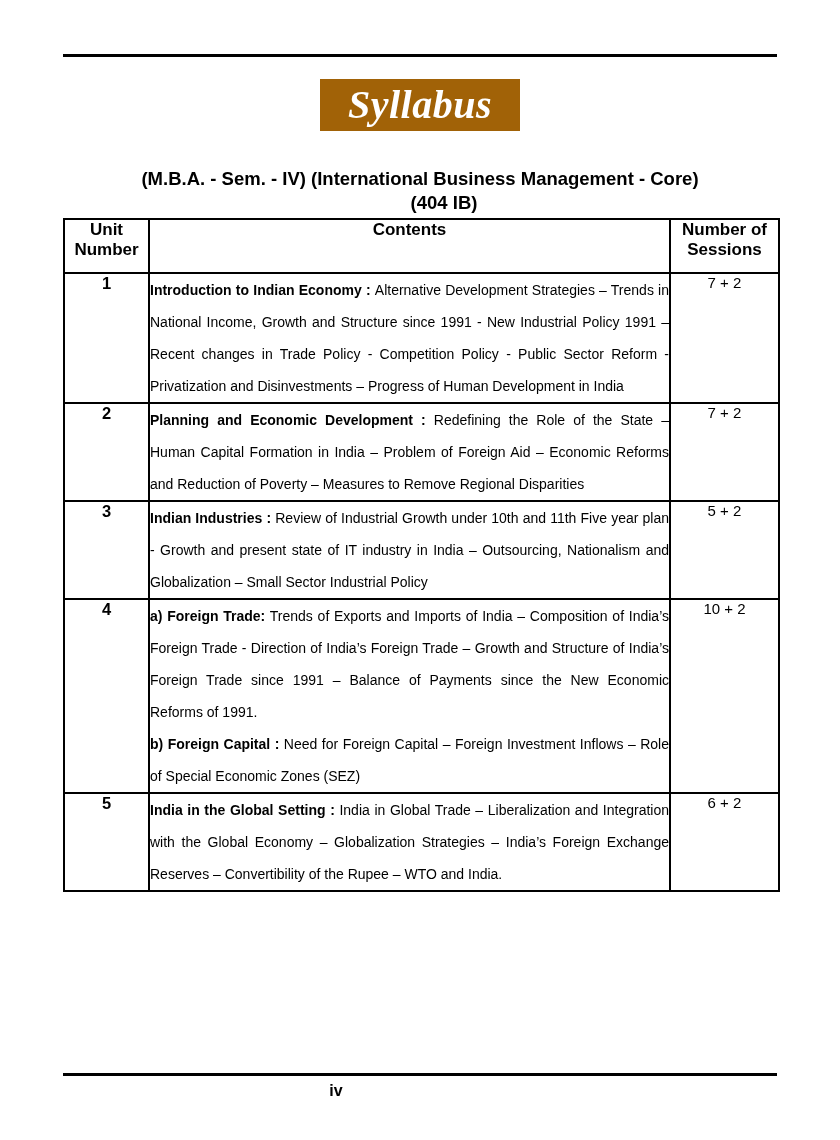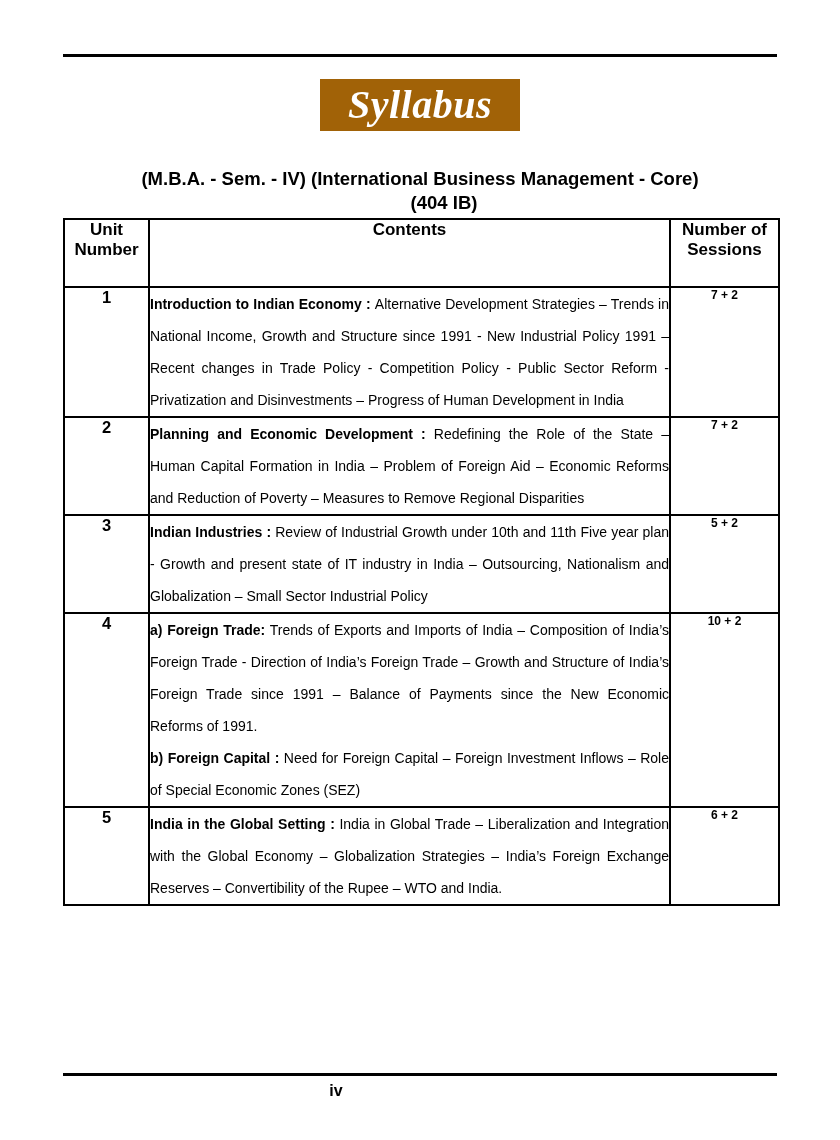--- a/index.html
+++ b/index.html
@@ -99,37 +99,37 @@
   col.c-unit { width: 85px; }
   col.c-contents { width: 521px; }
   col.c-sessions { width: 109px; }
 
   th.head-unit, th.head-contents, th.head-sessions {
     font-size: 17px;
     font-weight: bold;
     text-align: center;
     vertical-align: top;
     padding-top: 8px;
-    height: 68px;
+    height: 54px;
     box-sizing: border-box;
   }
   th.head-unit .line2, th.head-sessions .line2 {
     display: block;
   }
 
   td.unit-cell {
     text-align: center;
     font-size: 16.5px;
     font-weight: bold;
     padding-top: 7px;
   }
   td.sessions-cell {
     text-align: center;
-    font-size: 12px;
-    font-weight: bold;
+    font-size: 15px;
+    font-weight: normal;
     padding-top: 7px;
   }
   td.contents-cell {
     padding: 5px 9px 6px 11px;
     font-size: 14px;
     line-height: 32px;
     text-align: justify;
     text-justify: inter-word;
   }
   td.contents-cell p {

